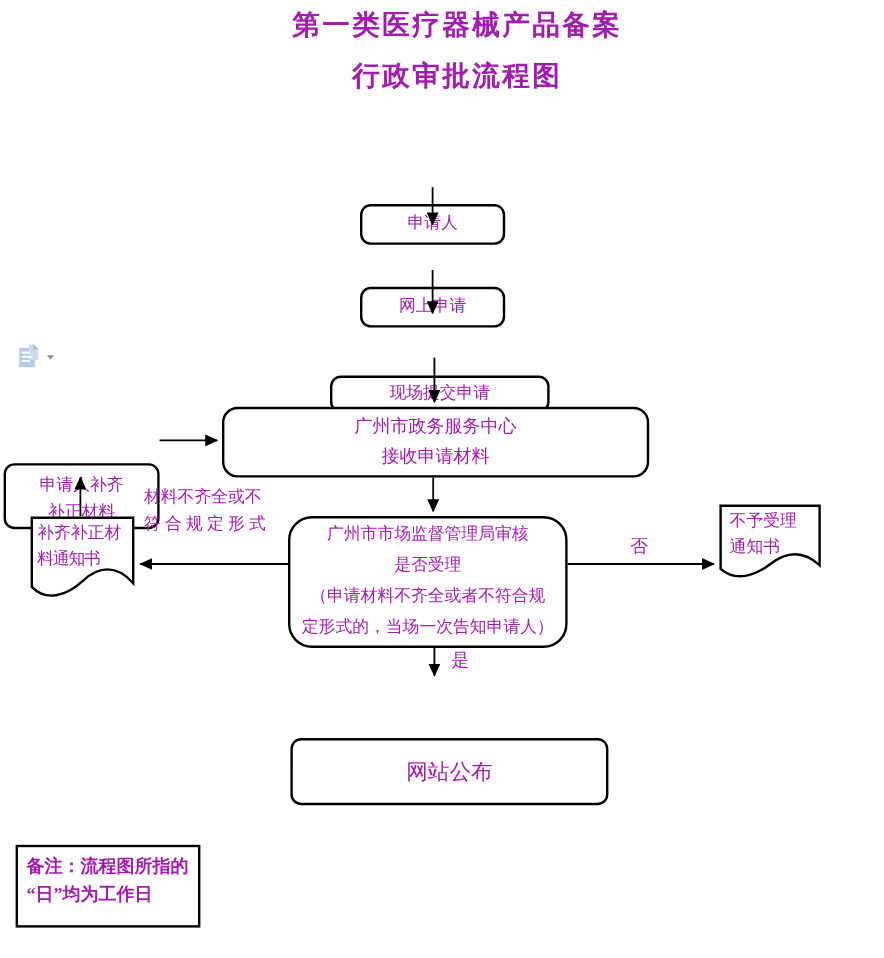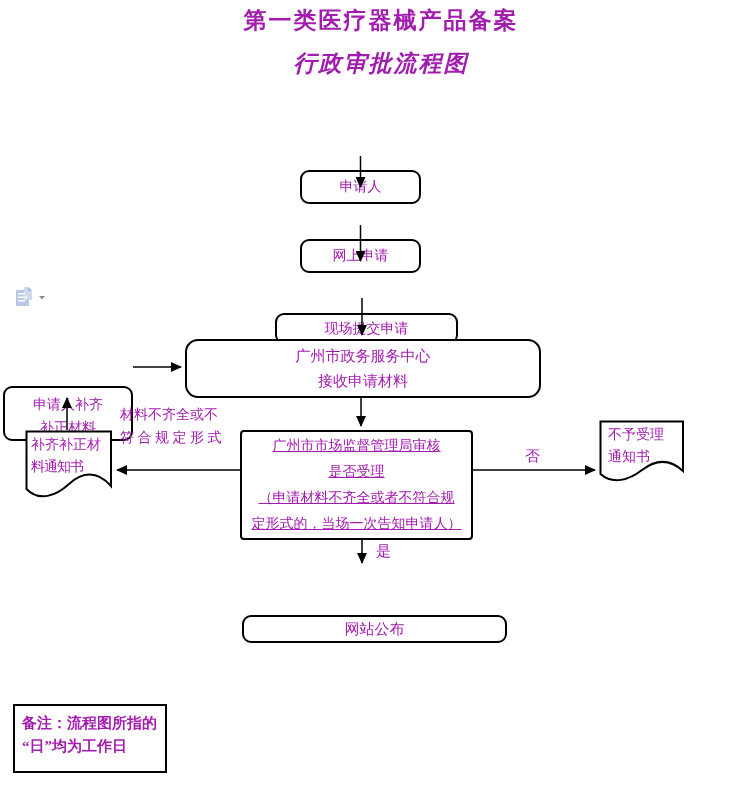--- a/index.html
+++ b/index.html
@@ -6,42 +6,42 @@
   #page{
     position:relative;
     width:737px;height:798px;
     background:#fff;
     font-family:"Liberation Serif","DejaVu Serif",serif;
     color:#a21caf;
     overflow:hidden;
   }
   .title-wrap{position:absolute;left:25px;top:6px;width:712px;text-align:center;}
   .title-line{font-size:23px;font-weight:bold;letter-spacing:2px;line-height:30px;white-space:nowrap;}
-  .title-line.second{margin-top:13px;font-style:italic;}
+  .title-line.second{margin-top:13px;}
 
   .node{
     position:absolute;
     border:2px solid #000;
     background:#fff;
     display:flex;flex-direction:column;
     align-items:center;justify-content:center;
     font-size:14px;line-height:22px;
     text-align:center;white-space:nowrap;
     box-sizing:border-box;
   }
   .r8{border-radius:9px;margin-top:48px;}
   .r12{border-radius:13px;justify-content:center;}
-  .r14{border-radius:4px;text-decoration:underline;}
+  .r14{border-radius:20px;}
 
   #node-applicant{left:300px;top:122px;width:121px;height:34px;}
   #node-online{left:300px;top:191px;width:121px;height:34px;}
   #node-onsite{left:275px;top:265px;width:183px;height:31px;}
   #node-service{left:185px;top:339px;width:356px;height:59px;font-size:15px;line-height:25px;}
   #node-review{left:240px;top:430px;width:233px;height:110px;line-height:26px;}
-  #node-publish{left:242px;top:567px;width:265px;height:28px;font-size:15px;}
+  #node-publish{left:242px;top:567px;width:265px;height:56px;font-size:18px;}
   #node-supplement{left:3px;top:338px;width:130px;height:55px;line-height:23px;justify-content:flex-end;}
 
   .doc-shape{position:absolute;}
   .doc-text{
     position:absolute;font-size:14px;line-height:22px;
     white-space:nowrap;text-align:left;
   }
   #doc-supplement-text{left:31px;top:434px;}
   #doc-supplement-text .squeeze{letter-spacing:-1px;display:block;}
   #doc-reject-text{left:608px;top:424px;font-size:14px;}

